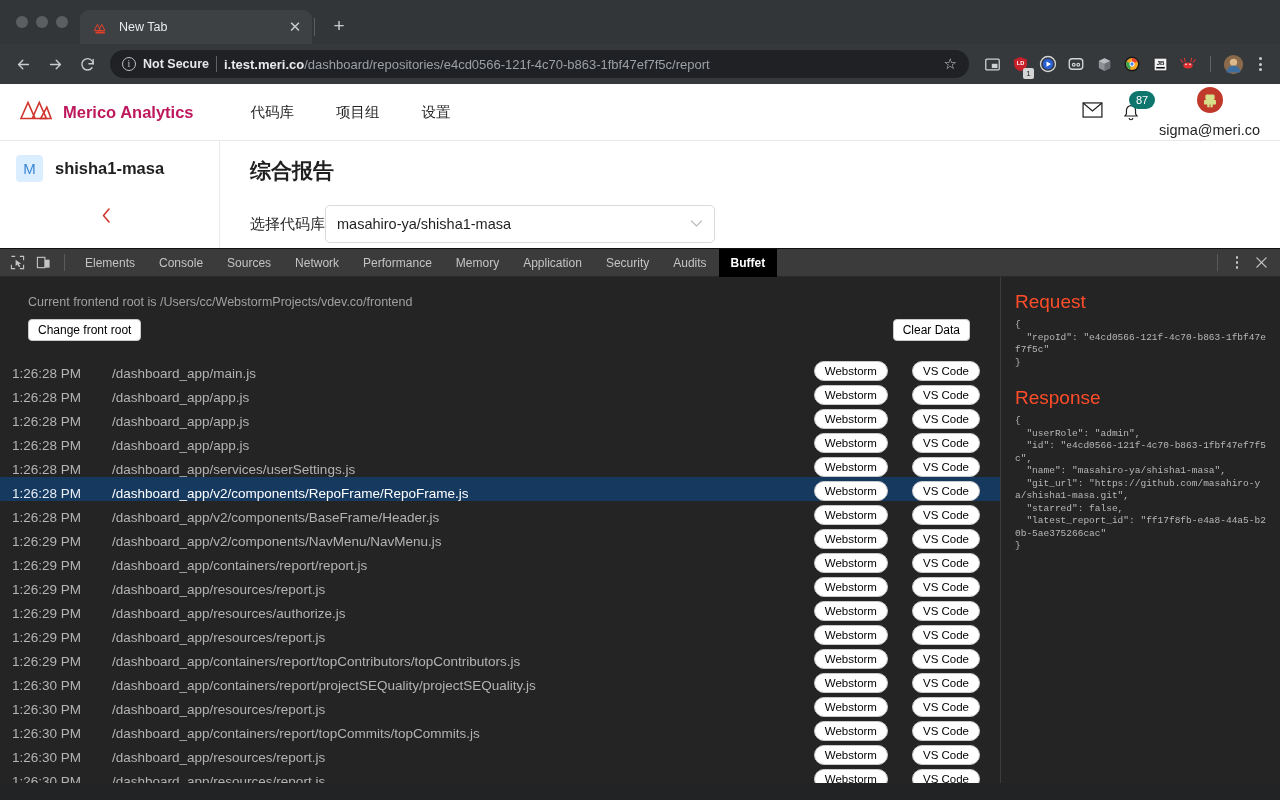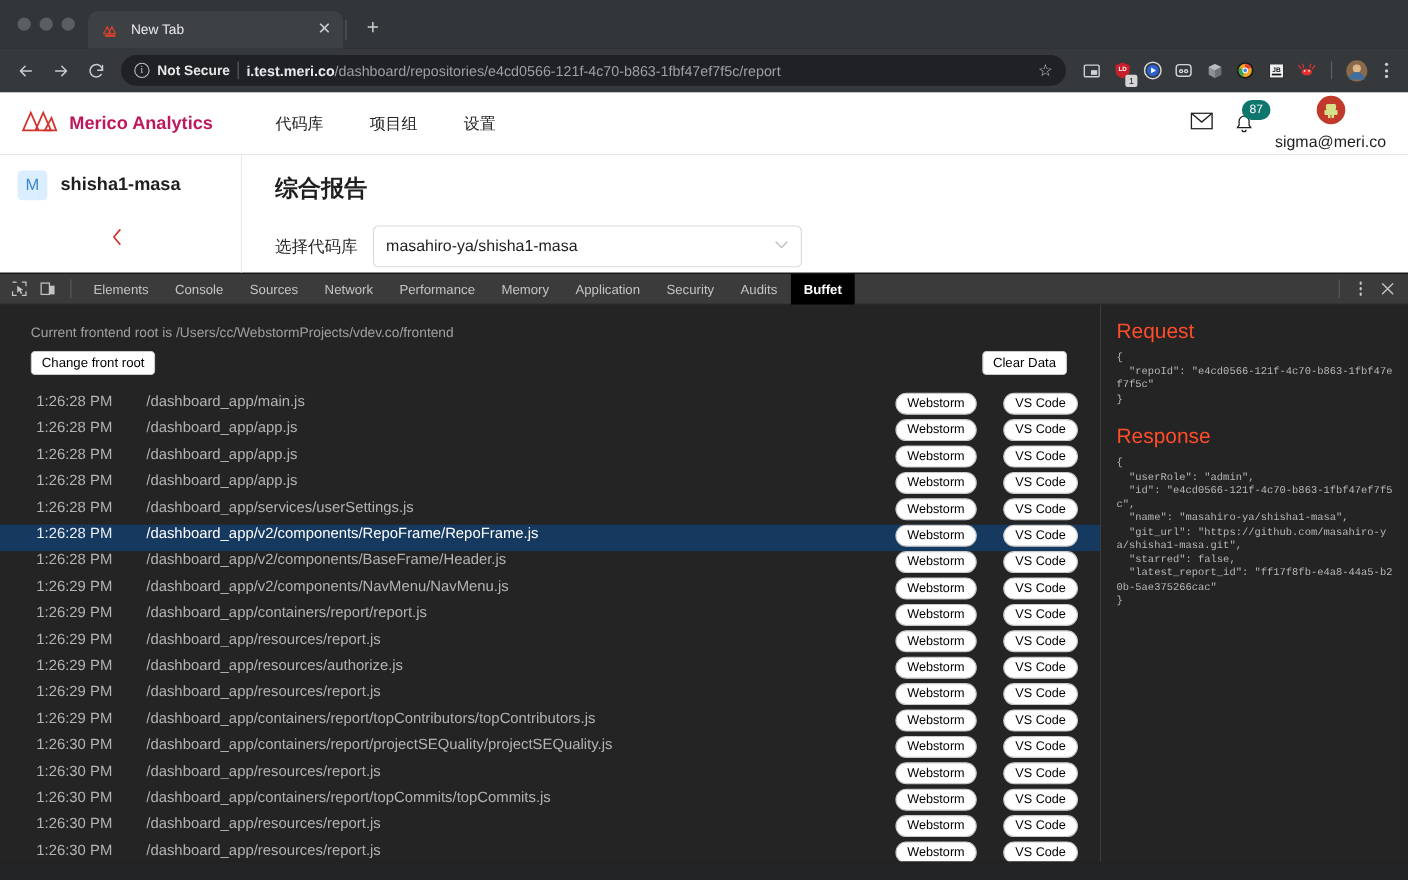--- a/index.html
+++ b/index.html
@@ -223,21 +223,21 @@
   }
   .repo-name { font-size: 16.5px; font-weight: bold; color: #1f1f1f; white-space: nowrap; }
   .collapse-arrow {
     position: absolute;
     left: 100px; top: 66px;
     color: #d0342c; font-size: 16px;
   }
 
   .rightpanel { flex: 1 1 auto; padding: 16px 0 0 30px; min-width: 0; }
   .report-title { font-size: 21px; font-weight: bold; color: #1f1f1f; }
-  .selector-row { display: flex; align-items: center; gap: 14px; margin-top: 20px; }
+  .selector-row { display: flex; align-items: center; margin-top: 20px; }
   .selector-label { font-size: 15px; color: #2b2b2b; white-space: nowrap; }
   .select-box {
     width: 390px; height: 38px;
     border: 1px solid #d9d9d9;
     border-radius: 5px;
     display: flex; align-items: center;
     padding: 0 11px;
     background: #fff;
   }
   .select-value { flex: 1 1 auto; font-size: 14.5px; color: #1f1f1f; white-space: nowrap; overflow: hidden; }
@@ -318,22 +318,22 @@
     padding: 3px 9px;
     line-height: 14px;
     white-space: nowrap;
   }
   .clear-btn { margin-left: auto; }
 
   .log-list { margin-top: 16px; }
   .log-row {
     height: 24px;
     display: flex;
-    align-items: flex-start;
-    padding: 0 20px 0 33px;
+    align-items: flex-end;
+    padding: 0 20px 0 12px;
   }
   .log-row.selected { background: #16395f; }
   .log-time {
     font-size: 13.5px;
     color: #b3b3b3;
     width: 100px;
     flex: 0 0 auto;
     white-space: nowrap;
   }
   .log-row.selected .log-time { color: #e9eef5; }

